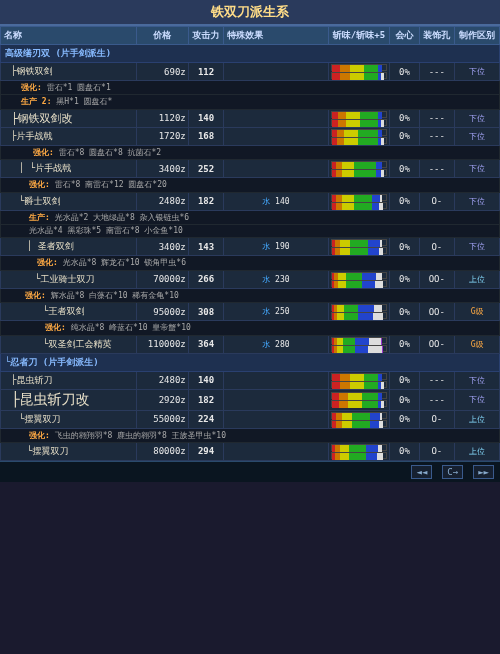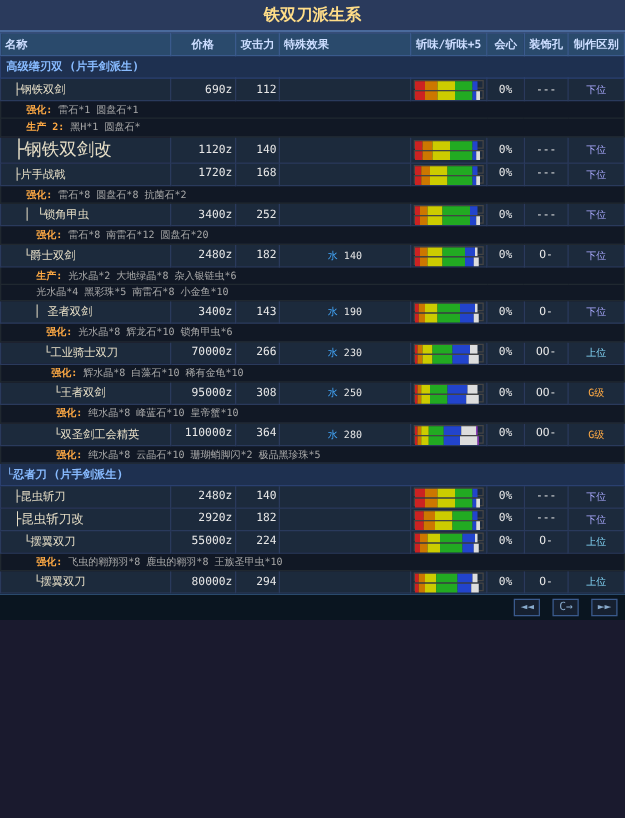--- a/index.html
+++ b/index.html
@@ -101,21 +101,21 @@
     }
     .sh-red    { background: #cc2222; }
     .sh-orange { background: #cc7700; }
     .sh-yellow { background: #cccc00; }
     .sh-green  { background: #22aa22; }
     .sh-blue   { background: #2244cc; }
     .sh-white  { background: #dddddd; }
     .sh-purple { background: #9933cc; }
 
     .price-cell { text-align: right; color: #ffee88; white-space: nowrap; }
-    .atk-cell { text-align: right; color: #ffddaa; font-weight: normal; }
+    .atk-cell { text-align: center; color: #ffddaa; font-weight: bold; }
     .element-cell { text-align: center; font-size: 8px; color: #66ddff; white-space: nowrap; }
     .affinity-cell { text-align: center; color: #88ee88; }
     .slots-cell { text-align: center; color: #ddddff; }
     .create-cell { text-align: center; color: #ffaaaa; font-size: 8px; }
 
     .bottom-nav {
       background: #0a1520;
       border-top: 1px solid #2a4a6c;
       display: flex;
       justify-content: flex-end;
@@ -182,21 +182,21 @@
           <td class="slots-cell">---</td>
           <td class="create-cell" style="color: rgb(170, 170, 255);">下位</td>
         </tr>
         <tr class="row-material">
           <td colspan="8" style="padding-left: 20px;"><span class="upgrade-label">强化: </span><span class="mat-text">雷石*1 圆盘石*1</span></td>
         </tr>
         <tr class="row-material">
           <td colspan="8" style="padding-left: 20px;"><span class="upgrade-label">生产 2: </span><span class="mat-text">黑H*1 圆盘石*</span></td>
         </tr>
         <tr class="row-weapon">
-          <td class="weapon-name" style="padding-left: 10px; max-width: 130px; font-size: 14px; color: rgb(232, 224, 200);">├钢铁双剑改</td>
+          <td class="weapon-name" style="padding-left: 10px; max-width: 130px; font-size: 11px; color: rgb(232, 224, 200);">├钢铁双剑改</td>
           <td class="price-cell">1120z</td>
           <td class="atk-cell">140</td>
           <td class="element-cell"></td>
           <td style="padding: 1px 2px;">
             <div style="display: flex; flex-direction: column; gap: 1px;">
               <div class="sharpness-bar">
                 <div class="sh-red" style="width: 6px; height: 7px;"></div>
                 <div class="sh-orange" style="width: 8px; height: 7px;"></div>
                 <div class="sh-yellow" style="width: 14px; height: 7px;"></div>
                 <div class="sh-green" style="width: 18px; height: 7px;"></div>
@@ -238,24 +238,24 @@
                 <div class="sh-blue" style="width: 3px; height: 7px;"></div>
                 <div class="sh-white" style="width: 3px; height: 7px;"></div>
               </div>
             </div>
           </td>
           <td class="affinity-cell">0%</td>
           <td class="slots-cell">---</td>
           <td class="create-cell" style="color: rgb(170, 170, 255);">下位</td>
         </tr>
         <tr class="row-material">
-          <td colspan="8" style="padding-left: 20px; margin-top: 32px;"><span class="upgrade-label">强化: </span><span class="mat-text">雷石*8 圆盘石*8 抗菌石*2</span></td>
-        </tr>
-        <tr class="row-weapon">
-          <td class="weapon-name" style="padding-left: 18px; max-width: 130px; font-size: 9px; color: rgb(232, 224, 200);">│ └锁角甲虫</td>
+          <td colspan="8" style="padding-left: 32px; margin-top: 32px;"><span class="upgrade-label">强化: </span><span class="mat-text">雷石*8 圆盘石*8 抗菌石*2</span></td>
+        </tr>
+        <tr class="row-weapon">
+          <td class="weapon-name" style="padding-left: 18px; max-width: 130px; font-size: 9px; color: rgb(232, 224, 200);">│ └片手战戟</td>
           <td class="price-cell">3400z</td>
           <td class="atk-cell">252</td>
           <td class="element-cell"></td>
           <td style="padding: 1px 2px;">
             <div style="display: flex; flex-direction: column; gap: 1px;">
               <div class="sharpness-bar">
                 <div class="sh-red" style="width: 4px; height: 7px;"></div>
                 <div class="sh-orange" style="width: 6px; height: 7px;"></div>
                 <div class="sh-yellow" style="width: 12px; height: 7px;"></div>
                 <div class="sh-green" style="width: 22px; height: 7px;"></div>
@@ -368,21 +368,21 @@
                 <div class="sh-blue" style="width: 13px; height: 7px;"></div>
                 <div class="sh-white" style="width: 8px; height: 7px;"></div>
               </div>
             </div>
           </td>
           <td class="affinity-cell">0%</td>
           <td class="slots-cell">OO-</td>
           <td class="create-cell" style="color: rgb(136, 221, 255);">上位</td>
         </tr>
         <tr class="row-material">
-          <td colspan="8" style="padding-left: 40px;"><span class="upgrade-label">强化: </span><span class="mat-text">辉水晶*8 白藻石*10 稀有金龟*10</span></td>
+          <td colspan="8" style="padding-left: 24px;"><span class="upgrade-label">强化: </span><span class="mat-text">辉水晶*8 白藻石*10 稀有金龟*10</span></td>
         </tr>
         <tr class="row-weapon">
           <td class="weapon-name" style="padding-left: 42px; max-width: 130px; font-size: 9px; color: rgb(232, 224, 200);">└王者双剑</td>
           <td class="price-cell">95000z</td>
           <td class="atk-cell">308</td>
           <td class="element-cell"><span style="color:#44aaff">水</span> 250</td>
           <td style="padding: 1px 2px;">
             <div style="display: flex; flex-direction: column; gap: 1px;">
               <div class="sharpness-bar">
                 <div class="sh-red" style="width: 2px; height: 7px;"></div>
@@ -433,23 +433,20 @@
                 <div class="sh-blue" style="width: 13px; height: 7px;"></div>
                 <div class="sh-white" style="width: 14px; height: 7px;"></div>
                 <div class="sh-purple" style="width: 1px; height: 7px;"></div>
               </div>
             </div>
           </td>
           <td class="affinity-cell">0%</td>
           <td class="slots-cell">OO-</td>
           <td class="create-cell" style="color: rgb(255, 170, 68);">G级</td>
         </tr>
-        <tr class="row-material">
-          <td colspan="8" style="padding-left: 44px;"><span class="upgrade-label">强化: </span><span class="mat-text">纯水晶*8 云晶石*10 珊瑚蛸脚闪*2 极品黑珍珠*5</span></td>
-        </tr>
         <tr class="row-section">
           <td colspan="8" style="padding-left: 4px; color: rgb(136, 187, 255);">└忍者刀 (片手剑派生)</td>
         </tr>
         <tr class="row-weapon">
           <td class="weapon-name" style="padding-left: 10px; max-width: 130px; font-size: 9px; color: rgb(232, 224, 200);">├昆虫斩刀</td>
           <td class="price-cell">2480z</td>
           <td class="atk-cell">140</td>
           <td class="element-cell"></td>
           <td style="padding: 1px 2px;">
             <div style="display: flex; flex-direction: column; gap: 1px;">
@@ -468,21 +465,21 @@
                 <div class="sh-blue" style="width: 3px; height: 7px;"></div>
                 <div class="sh-white" style="width: 3px; height: 7px;"></div>
               </div>
             </div>
           </td>
           <td class="affinity-cell">0%</td>
           <td class="slots-cell">---</td>
           <td class="create-cell" style="color: rgb(170, 170, 255);">下位</td>
         </tr>
         <tr class="row-weapon">
-          <td class="weapon-name" style="padding-left: 10px; max-width: 130px; font-size: 10px; color: rgb(232, 224, 200);">├昆虫斩刀改</td>
+          <td class="weapon-name" style="padding-left: 10px; max-width: 130px; font-size: 14px; color: rgb(232, 224, 200);">├昆虫斩刀改</td>
           <td class="price-cell">2920z</td>
           <td class="atk-cell">182</td>
           <td class="element-cell"></td>
           <td style="padding: 1px 2px;">
             <div style="display: flex; flex-direction: column; gap: 1px;">
               <div class="sharpness-bar">
                 <div class="sh-red" style="width: 7px; height: 7px;"></div>
                 <div class="sh-orange" style="width: 9px; height: 7px;"></div>
                 <div class="sh-yellow" style="width: 14px; height: 7px;"></div>
                 <div class="sh-green" style="width: 16px; height: 7px;"></div>

